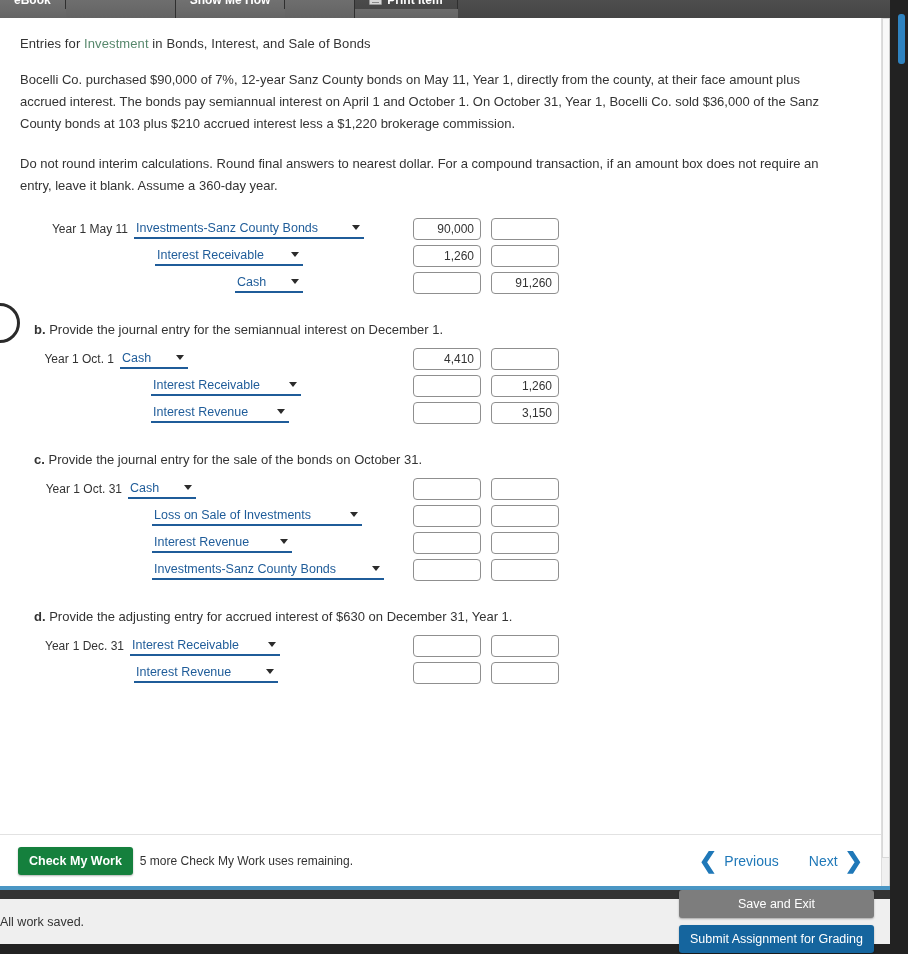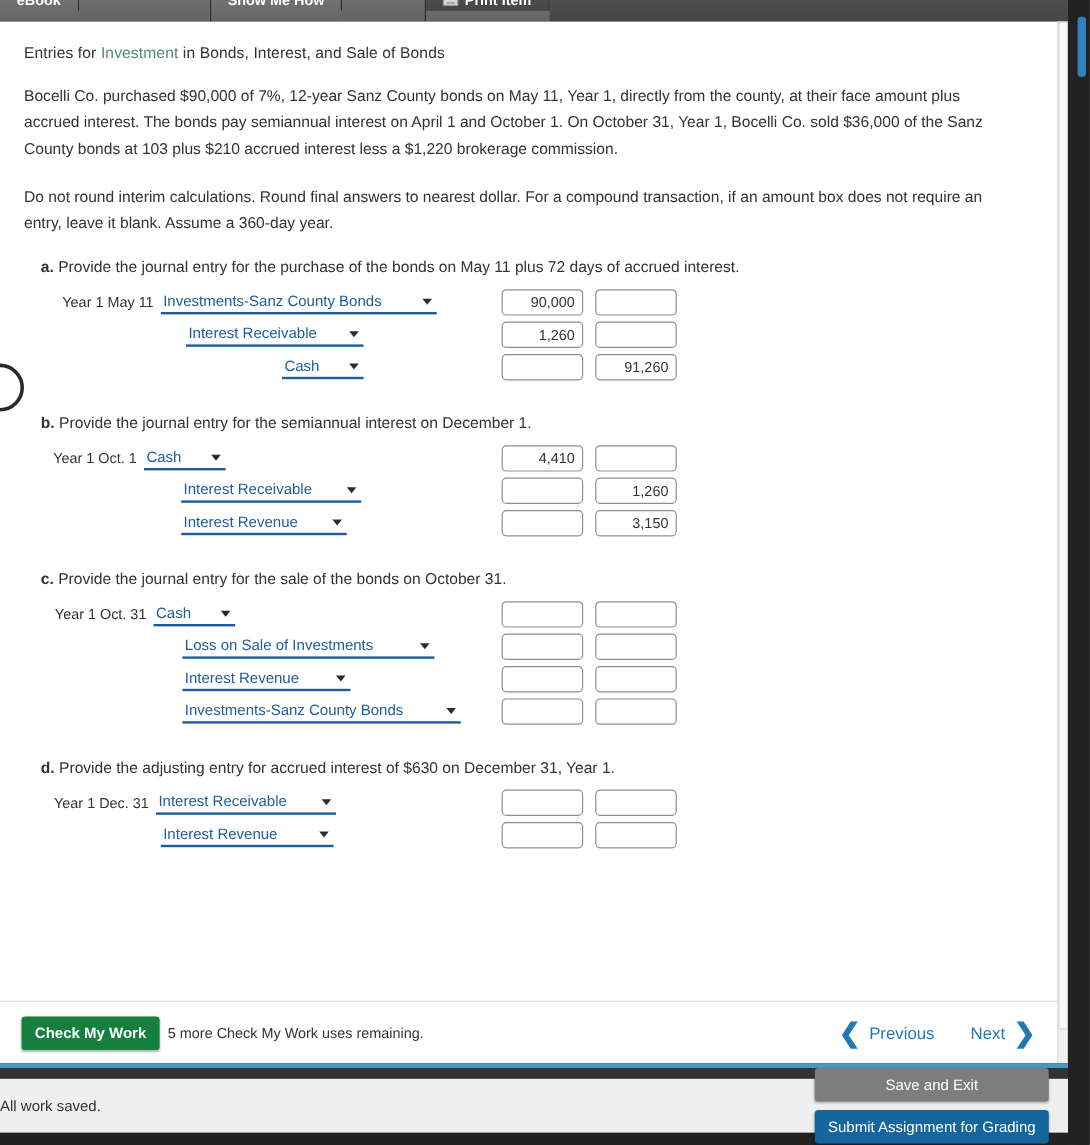--- a/index.html
+++ b/index.html
@@ -139,21 +139,21 @@
     font-size: 12px;
     color: #333333;
     text-align: right;
     width: 68px; height: 22px;
     padding: 0 6px;
     border: 1px solid #8f8f8f;
     border-radius: 4px;
     background: #ffffff;
     outline: none;
   }
-  .amt-cell { width: 78px; display: flex; justify-content: flex-end; }
+  .amt-cell { width: 78px; display: flex; justify-content: center; }
 
   
   .cmw-bar {
     position: absolute;
     left: 0; right: 8px; bottom: 0;
     height: 52px;
     background: #ffffff;
     border-top: 1px solid #e2e2e2;
     display: flex; align-items: center;
     padding: 0 18px;
@@ -299,21 +299,20 @@
 
       <div class="q-title">
         <span>Entries for </span><span class="link">Investment</span><span> in Bonds, Interest, and Sale of Bonds</span>
       </div>
 
       <p class="para">Bocelli Co. purchased $90,000 of 7%, 12-year Sanz County bonds on May 11, Year 1, directly from the county, at their face amount plus accrued interest. The bonds pay semiannual interest on April 1 and October 1. On October 31, Year 1, Bocelli Co. sold $36,000 of the Sanz County bonds at 103 plus $210 accrued interest less a $1,220 brokerage commission.</p>
       <p class="para">Do not round interim calculations. Round final answers to nearest dollar. For a compound transaction, if an amount box does not require an entry, leave it blank. Assume a 360-day year.</p>
 
       <div id="parts-root">
           <div style="margin-bottom: 26px;">
-            <div class="part"><b>a.</b> <span>Provide the journal entry for the purchase of the bonds on May 11 plus 72 days of accrued interest.</span></div>
             <div class="journal">
               <div class="jrow">
                 <div class="jdate" style="width: 100px;">Year 1 May 11</div>
                 <div class="jsel-cell" style="margin-left: 0px; width: 230px;"><select class="acct" style="width: 230px;"><option>Cash</option><option>Interest Receivable</option><option>Interest Revenue</option><option selected="">Investments-Sanz County Bonds</option><option>Loss on Sale of Investments</option><option>Gain on Sale of Investments</option></select><span class="caret"></span></div>
                 <div style="width: 44px;"></div>
                 <div class="amt-cell">
                   <input class="amt" type="text" value="90,000" style="">
                 </div>
                 <div class="amt-cell">
                   <input class="amt" type="text" style="">

